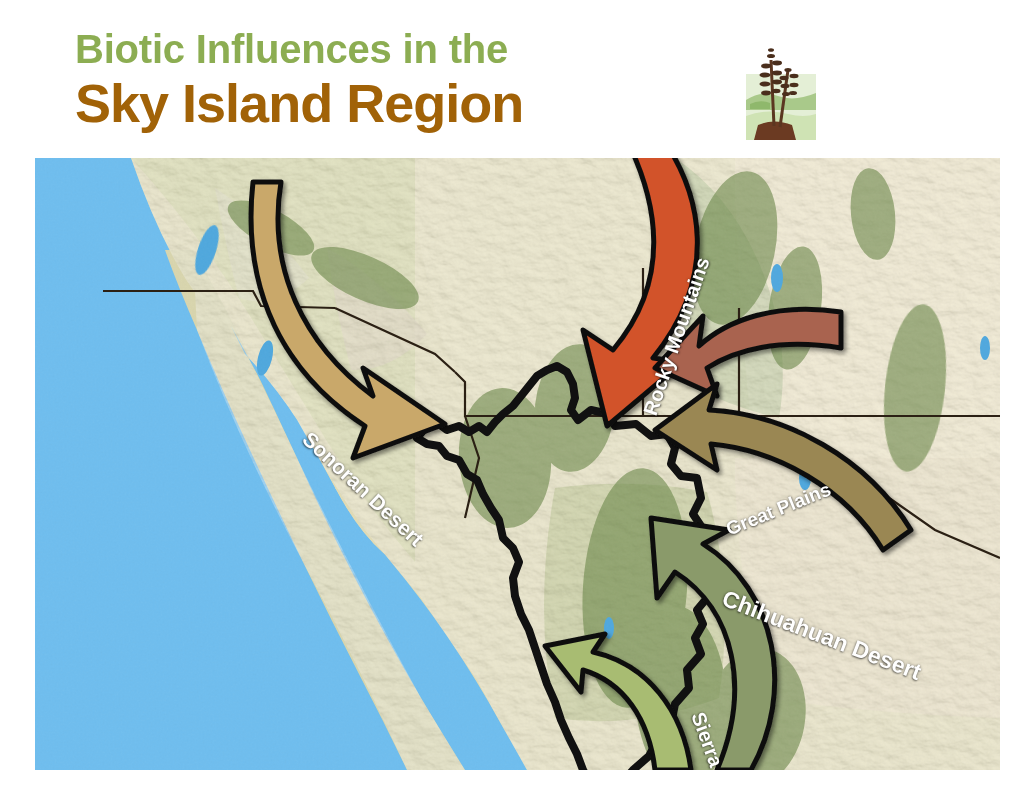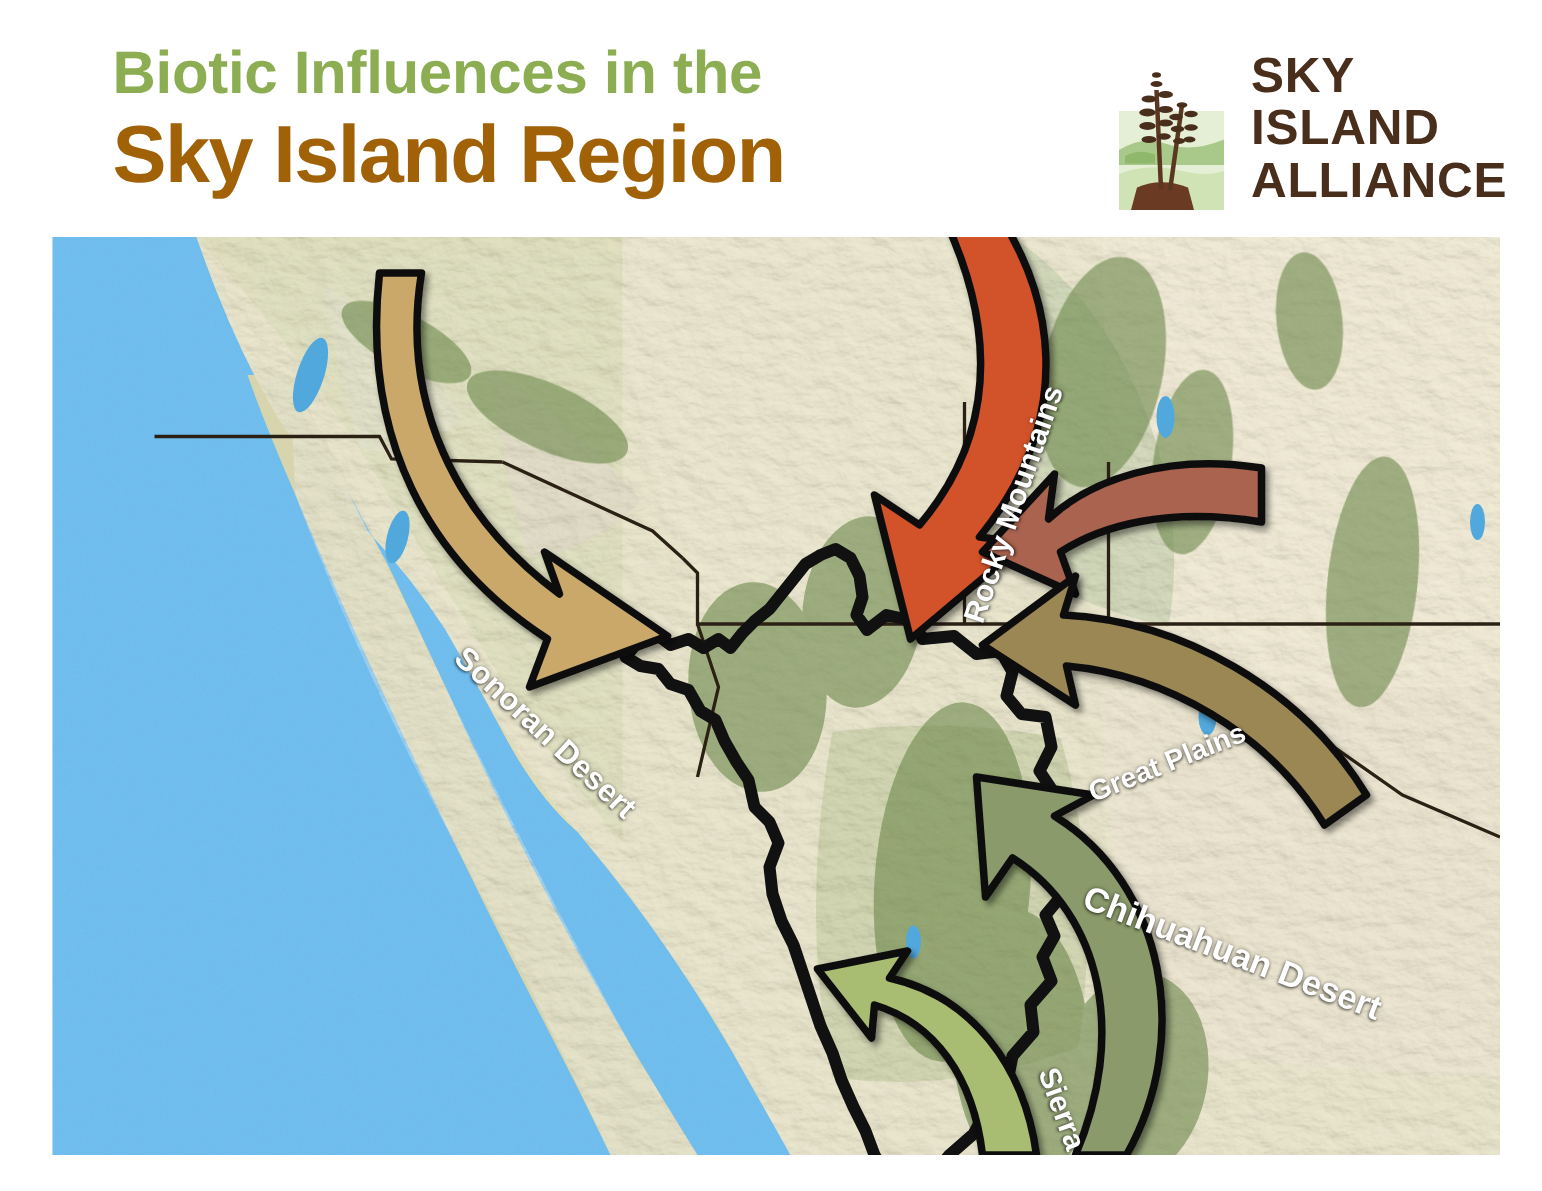--- a/index.html
+++ b/index.html
@@ -93,25 +93,20 @@
           <g fill="#4A2E1C">
             <ellipse cx="40" cy="48" rx="4.5" ry="2.2"></ellipse>
             <ellipse cx="50" cy="46" rx="4.5" ry="2.2"></ellipse>
             <ellipse cx="41" cy="56" rx="4.5" ry="2.2"></ellipse>
             <ellipse cx="50" cy="55" rx="4.5" ry="2.2"></ellipse>
             <ellipse cx="42" cy="64" rx="4" ry="2"></ellipse>
             <ellipse cx="49" cy="63" rx="4" ry="2"></ellipse>
             <ellipse cx="44" cy="40" rx="3.6" ry="1.9"></ellipse>
           </g>
         </svg>
-      </div>
-      <div id="logo-text">
-        <div>SKY</div>
-        <div>ISLAND</div>
-        <div>ALLIANCE</div>
       </div>
     </div>
   </div>
 
   <div id="map">
 
     <svg id="map-svg" viewBox="0 0 965 612" preserveAspectRatio="none">
       <defs>
         <filter id="grain" x="0" y="0" width="100%" height="100%">
           <feTurbulence type="fractalNoise" baseFrequency="0.5" numOctaves="4" seed="7" result="n"></feTurbulence>

